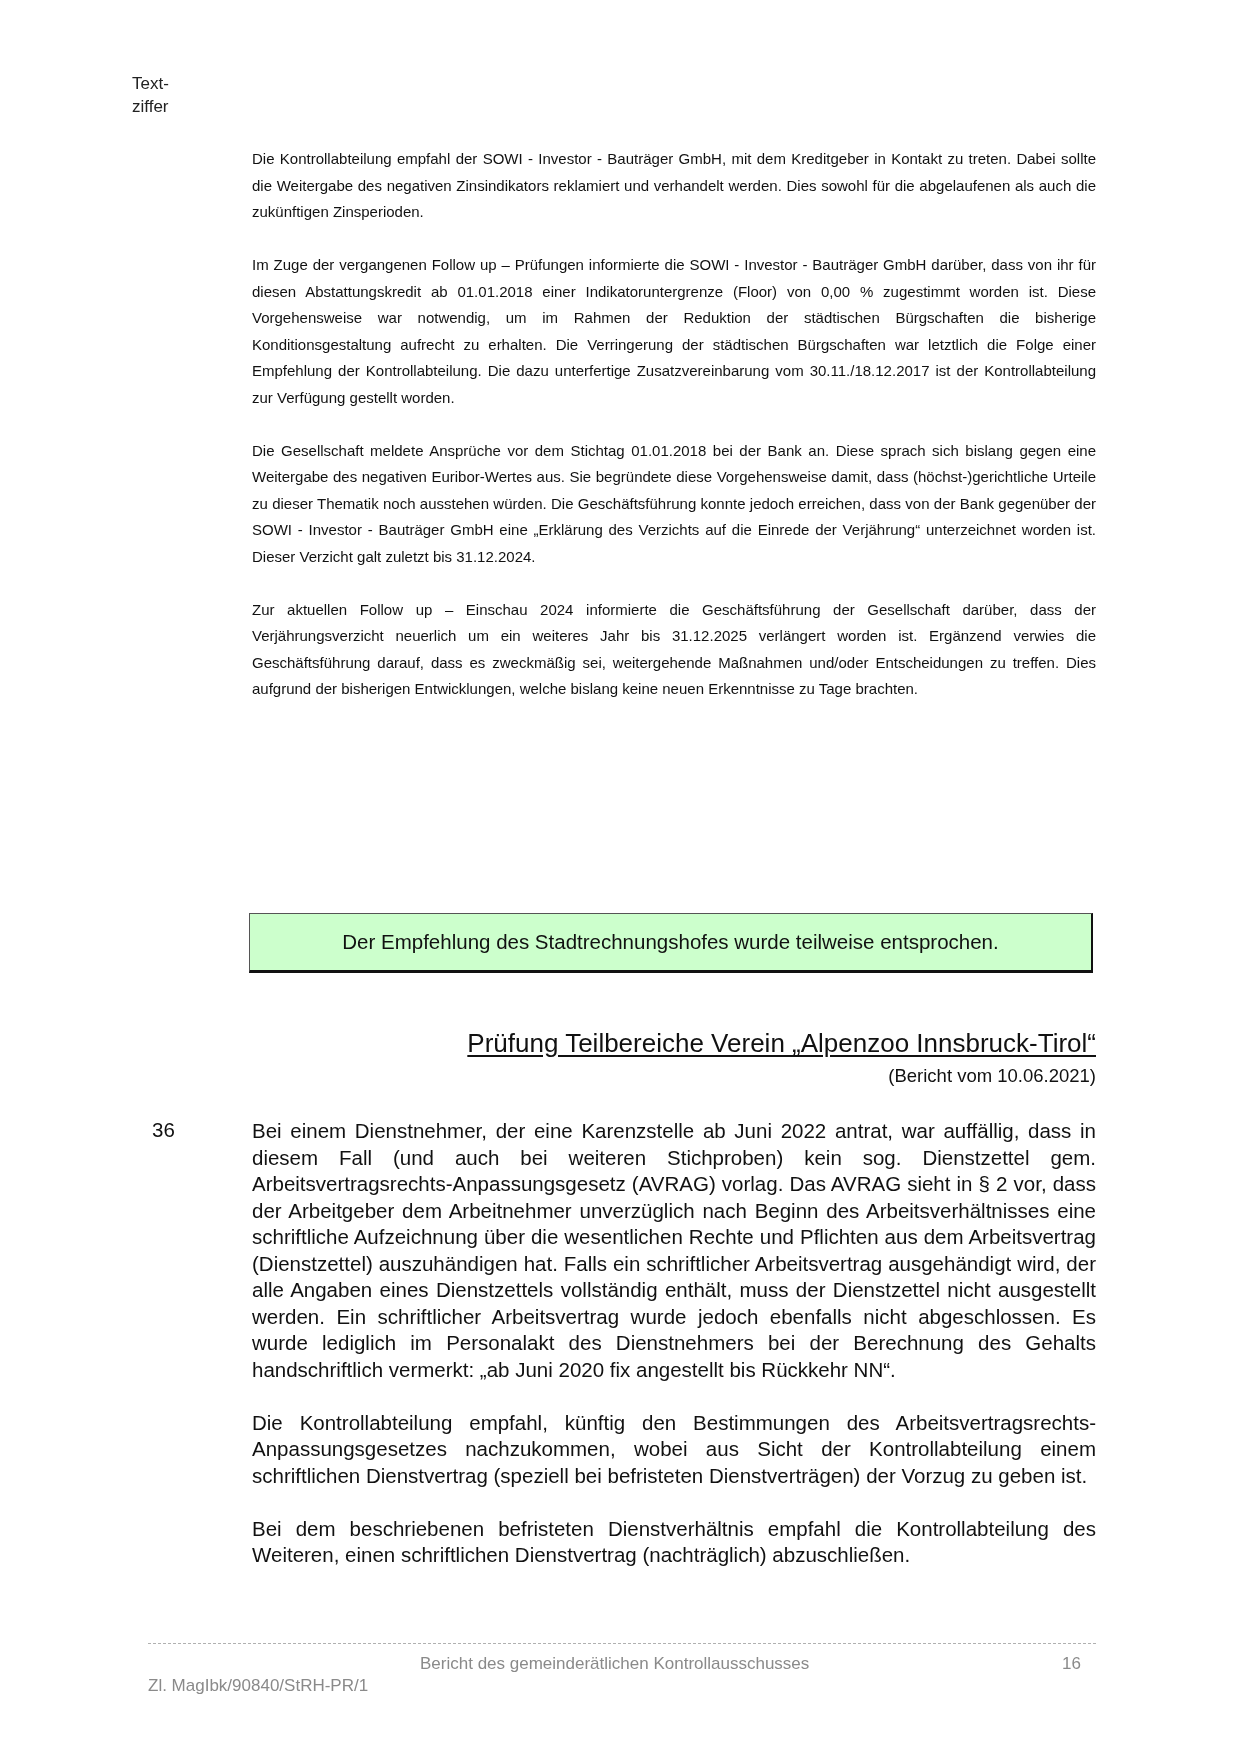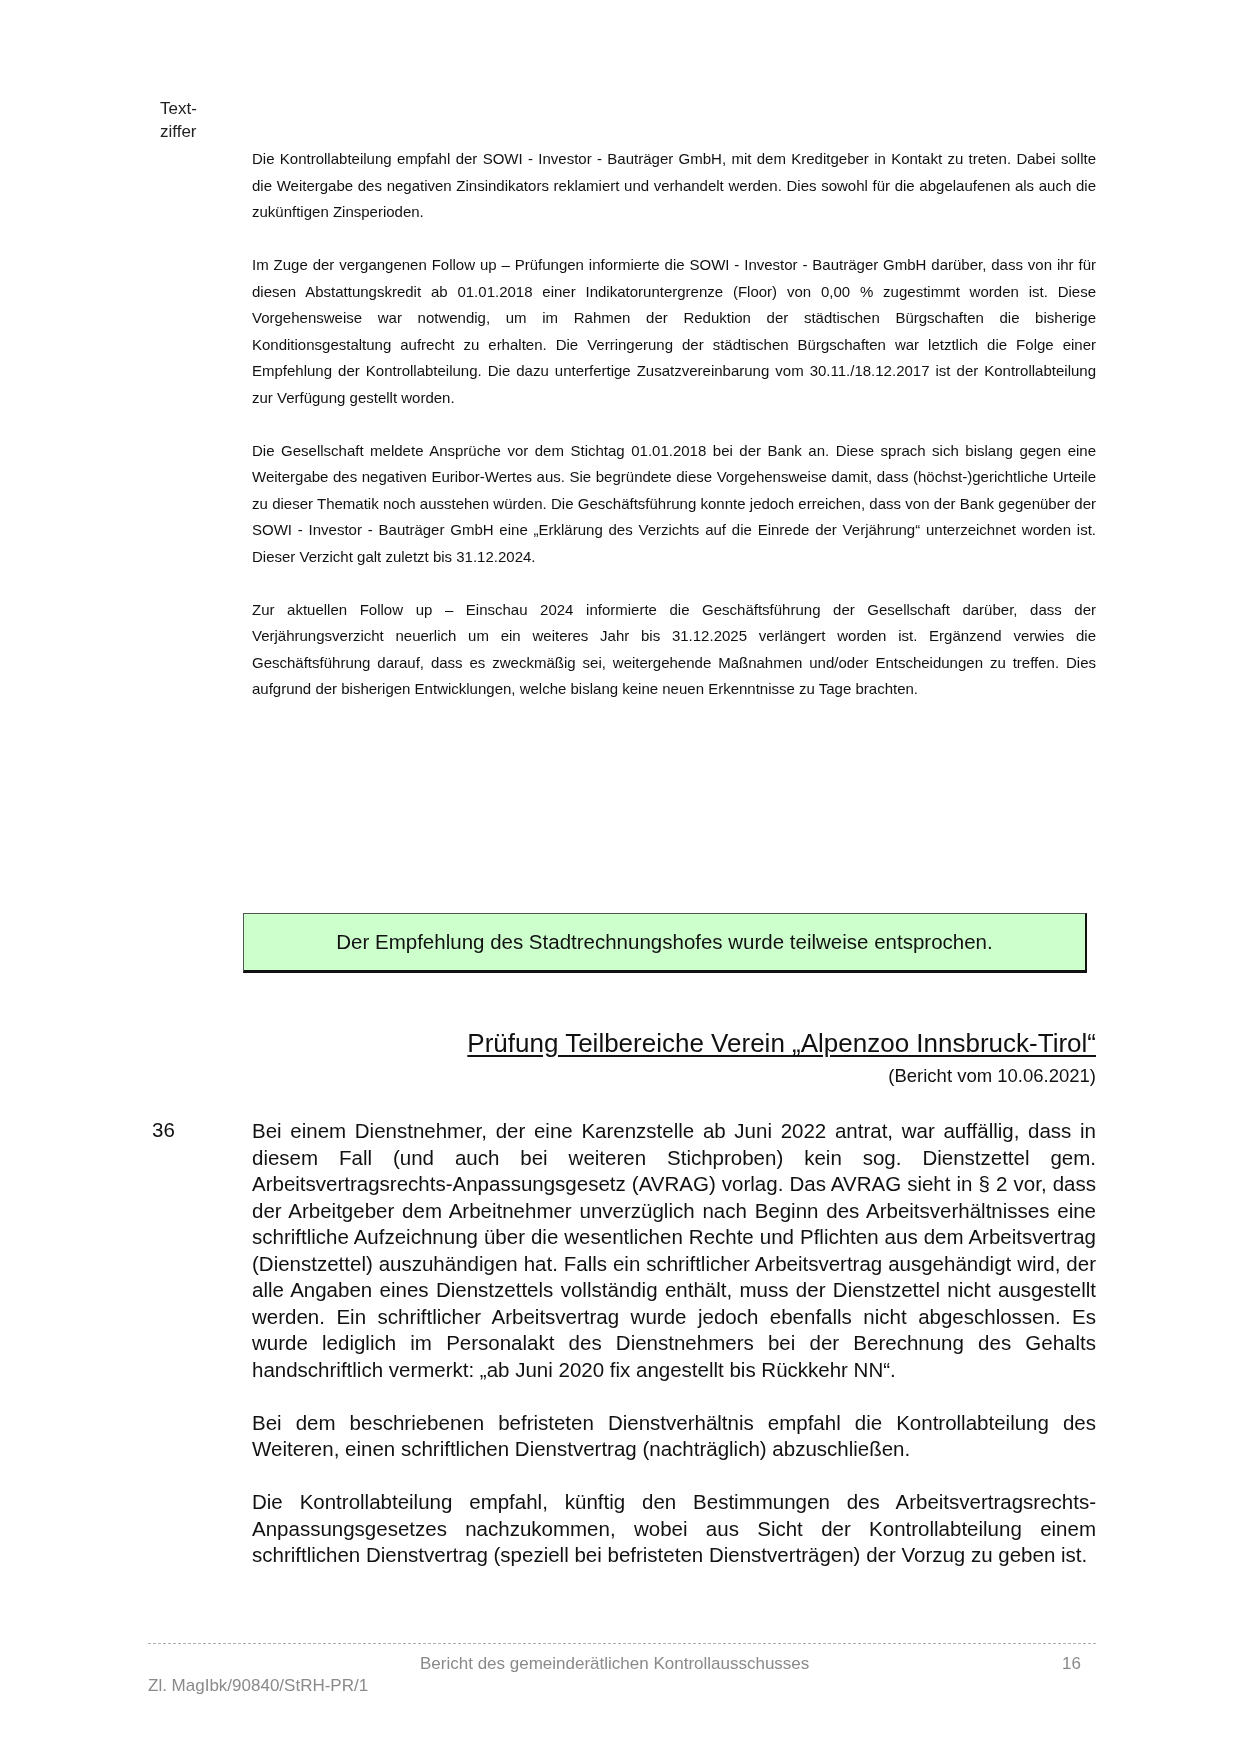--- a/index.html
+++ b/index.html
@@ -1,33 +1,33 @@
 <!DOCTYPE html>
 <html><head>
 <meta charset="utf-8">
 <style>
   html, body { margin: 0; padding: 0; background: #ffffff; }
   body {
     width: 1241px; height: 1754px; position: relative; overflow: hidden;
     font-family: "Liberation Sans", sans-serif; color: #111111;
   }
   .margin-label {
-    position: absolute; left: 160px; top: 72px;
-    font-size: 17px; line-height: 23px; color: #222; margin-top: 25px;
+    position: absolute; left: 132px; top: 72px;
+    font-size: 17px; line-height: 23px; color: #222;
   }
   .content {
     position: absolute; left: 252px; top: 146px; width: 844px;
     font-size: 15px; line-height: 26.5px;
   }
   .para {
     text-align: justify; margin: 0 0 26.5px 0;
     hyphens: manual;
   }
   .rec-box {
-    position: absolute; left: 243px; top: 913px; width: 844px; height: 60px;
+    position: absolute; left: 249px; top: 913px; width: 844px; height: 60px;
     background: #ccffcc;
     border-top: 1px solid #555;
     border-left: 1px solid #555;
     border-right: 2px solid #111;
     border-bottom: 3px solid #111;
     box-sizing: border-box;
     display: flex; align-items: center; justify-content: center;
     font-size: 20.5px;
   }
   .section-heading {
@@ -79,22 +79,22 @@
   <span>Der Empfehlung des Stadtrechnungshofes wurde teilweise entsprochen.</span>
 </div>
 
 <div class="section-heading">Prüfung Teilbereiche Verein „Alpenzoo Innsbruck-Tirol“</div>
 <div class="section-sub">(Bericht vom 10.06.2021)</div>
 
 <div class="tz-number">36</div>
 
 <div class="content2">
   <p class="para"><span>Bei einem Dienstnehmer, der eine Karenzstelle ab Juni 2022 antrat, war auffällig, dass in diesem Fall (und auch bei weiteren Stichproben) kein sog. Dienstzettel gem. Arbeitsvertragsrechts-Anpassungsgesetz (AVRAG) vorlag. Das AVRAG sieht in § 2 vor, dass der Arbeitgeber dem Arbeitnehmer unverzüglich nach Beginn des Arbeitsverhältnisses eine schriftliche Aufzeichnung über die wesentlichen Rechte und Pflichten aus dem Arbeitsvertrag (Dienstzettel) auszuhändigen hat. Falls ein schriftlicher Arbeitsvertrag ausgehändigt wird, der alle Angaben eines Dienstzettels vollständig enthält, muss der Dienstzettel nicht ausgestellt werden. Ein schriftlicher Arbeitsvertrag wurde jedoch ebenfalls nicht abgeschlossen. Es wurde lediglich im Personalakt des Dienstnehmers bei der Berechnung des Gehalts handschriftlich vermerkt: </span><span class="quote-italic">„ab Juni 2020 fix angestellt bis Rückkehr NN“.</span></p>
+  <p class="para">Die Kontrollabteilung empfahl, künftig den Bestimmungen des Arbeitsvertrags­rechts-Anpassungsgesetzes nachzukommen, wobei aus Sicht der Kontrollabteilung einem schriftlichen Dienstvertrag (speziell bei befristeten Dienstverträgen) der Vor­zug zu geben ist.</p>
   <p class="para">Bei dem beschriebenen befristeten Dienstverhältnis empfahl die Kontrollabteilung des Weiteren, einen schriftlichen Dienstvertrag (nachträglich) abzuschließen.</p>
-  <p class="para">Die Kontrollabteilung empfahl, künftig den Bestimmungen des Arbeitsvertrags­rechts-Anpassungsgesetzes nachzukommen, wobei aus Sicht der Kontrollabteilung einem schriftlichen Dienstvertrag (speziell bei befristeten Dienstverträgen) der Vor­zug zu geben ist.</p>
 </div>
 
 <div class="footer-rule"></div>
 <div class="footer">
   <span class="ref">Zl. MagIbk/90840/StRH-PR/1</span>
   <span class="title">Bericht des gemeinderätlichen Kontrollausschusses</span>
   <span class="page">16</span>
 </div>
 
 </body></html>

